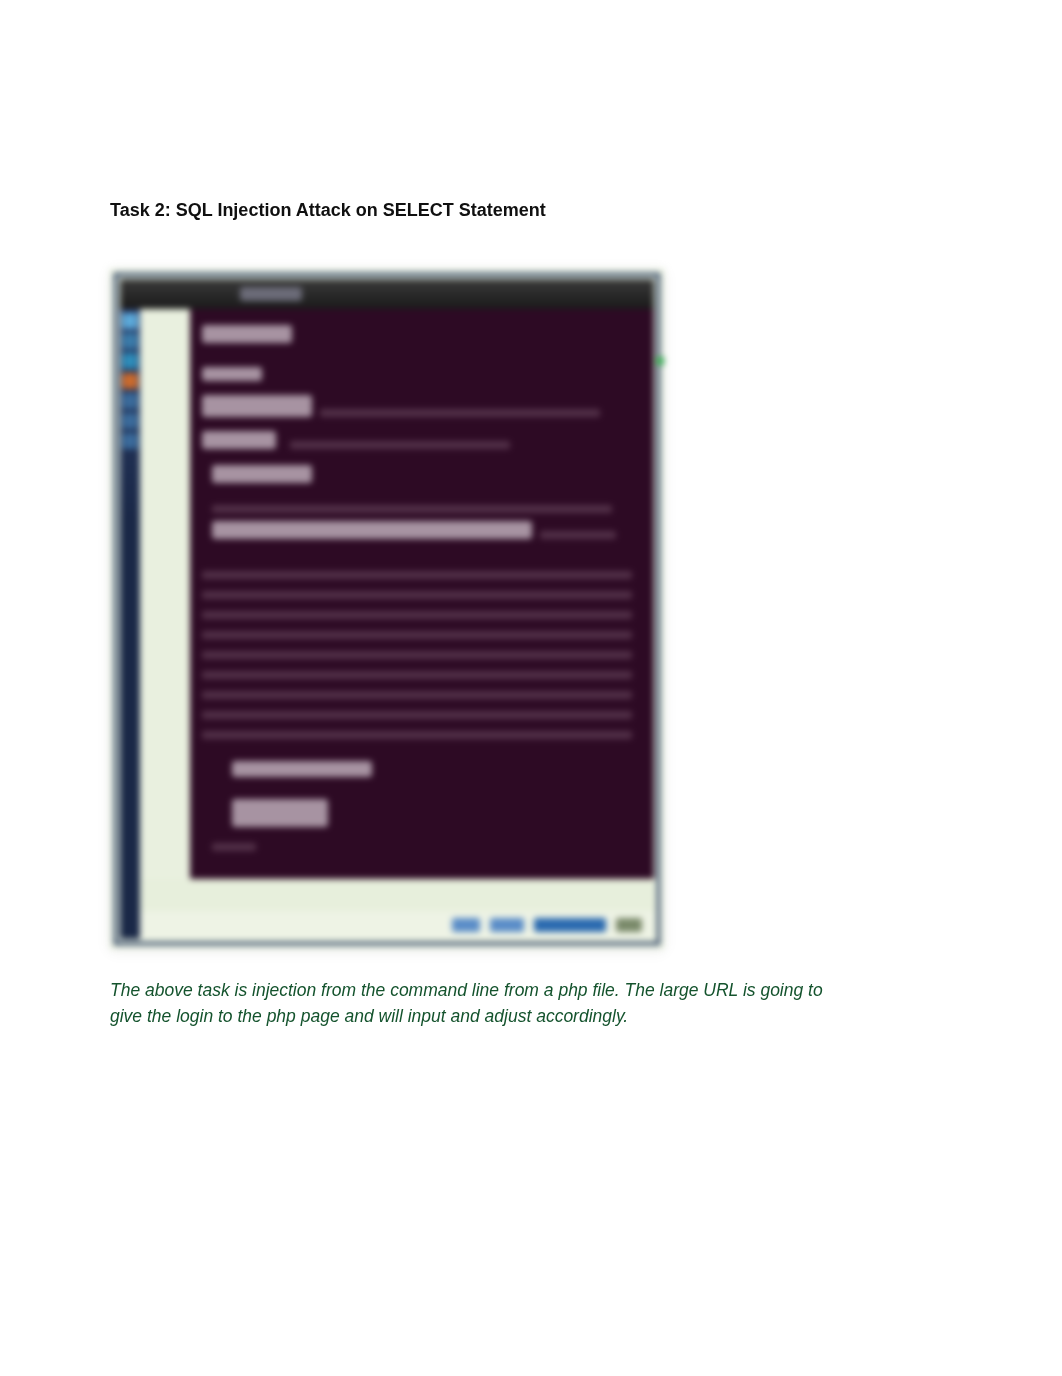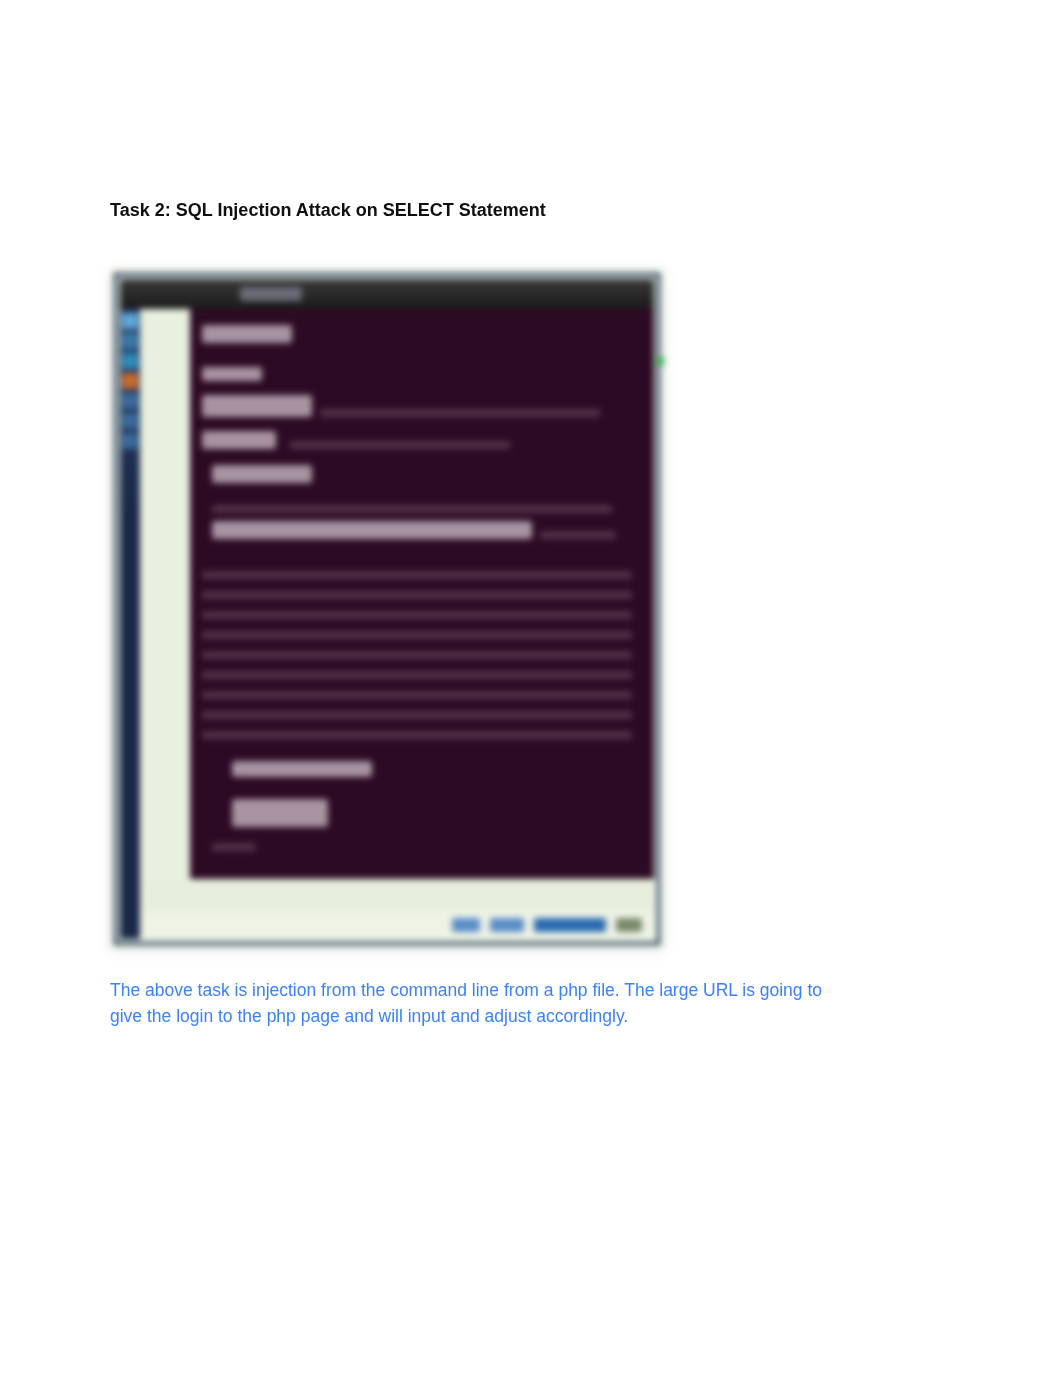--- a/index.html
+++ b/index.html
@@ -135,22 +135,23 @@
       padding-right: 12px;
       gap: 10px;
     }
     .taskbar-item {
       height: 14px;
       border-radius: 2px;
     }
     .body-text {
       font-size: 17.5px;
       line-height: 1.5;
-      color: #3b82f6;
+      color: #14532d;
       max-width: 740px;
+      font-style: italic;
     }
   </style>
 </head>
 <body>
 
 <h2 class="section-heading">Task 2: SQL Injection Attack on SELECT Statement</h2>
 
 <div class="screenshot-wrapper">
   <div class="inner-border"></div>
 

